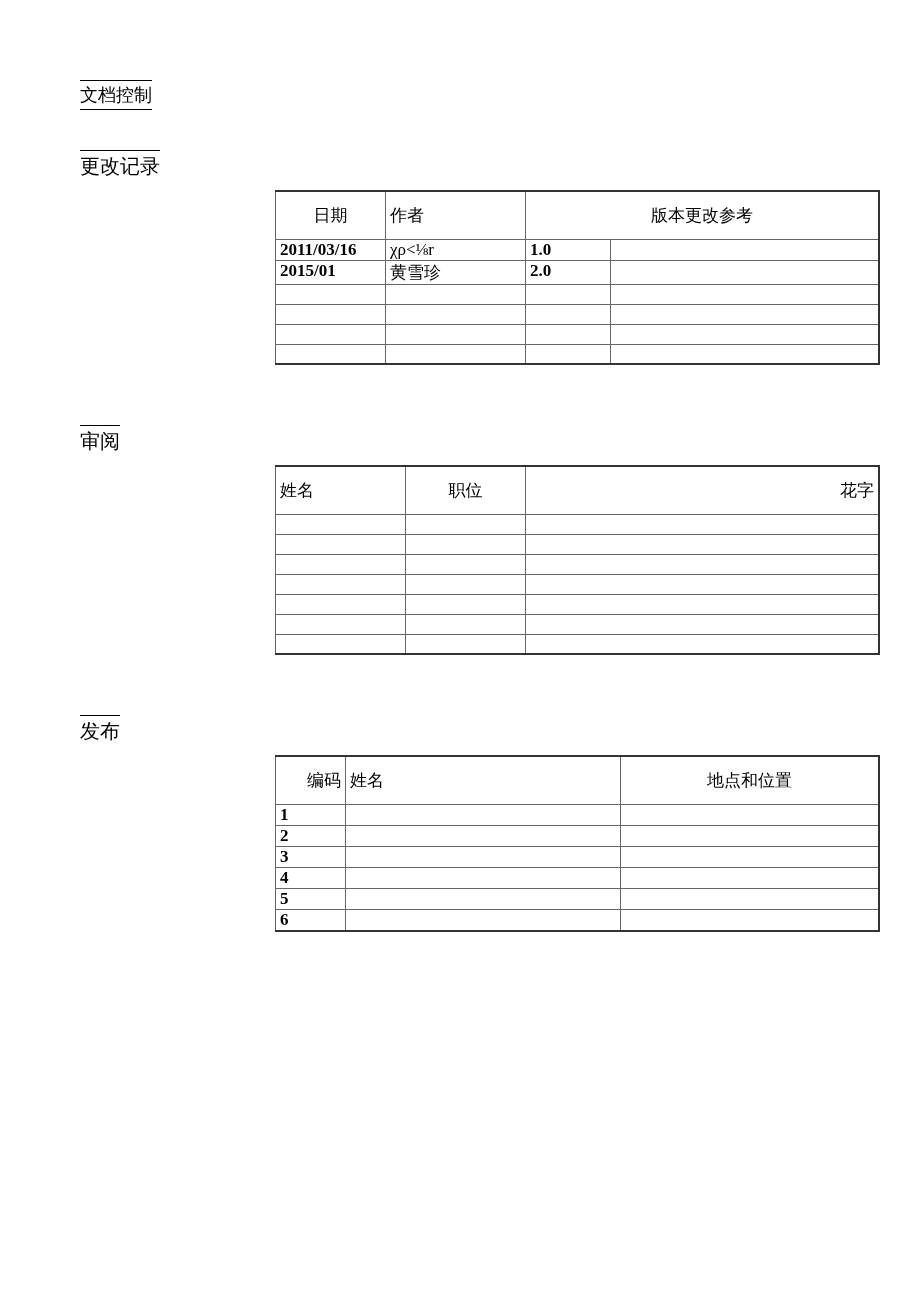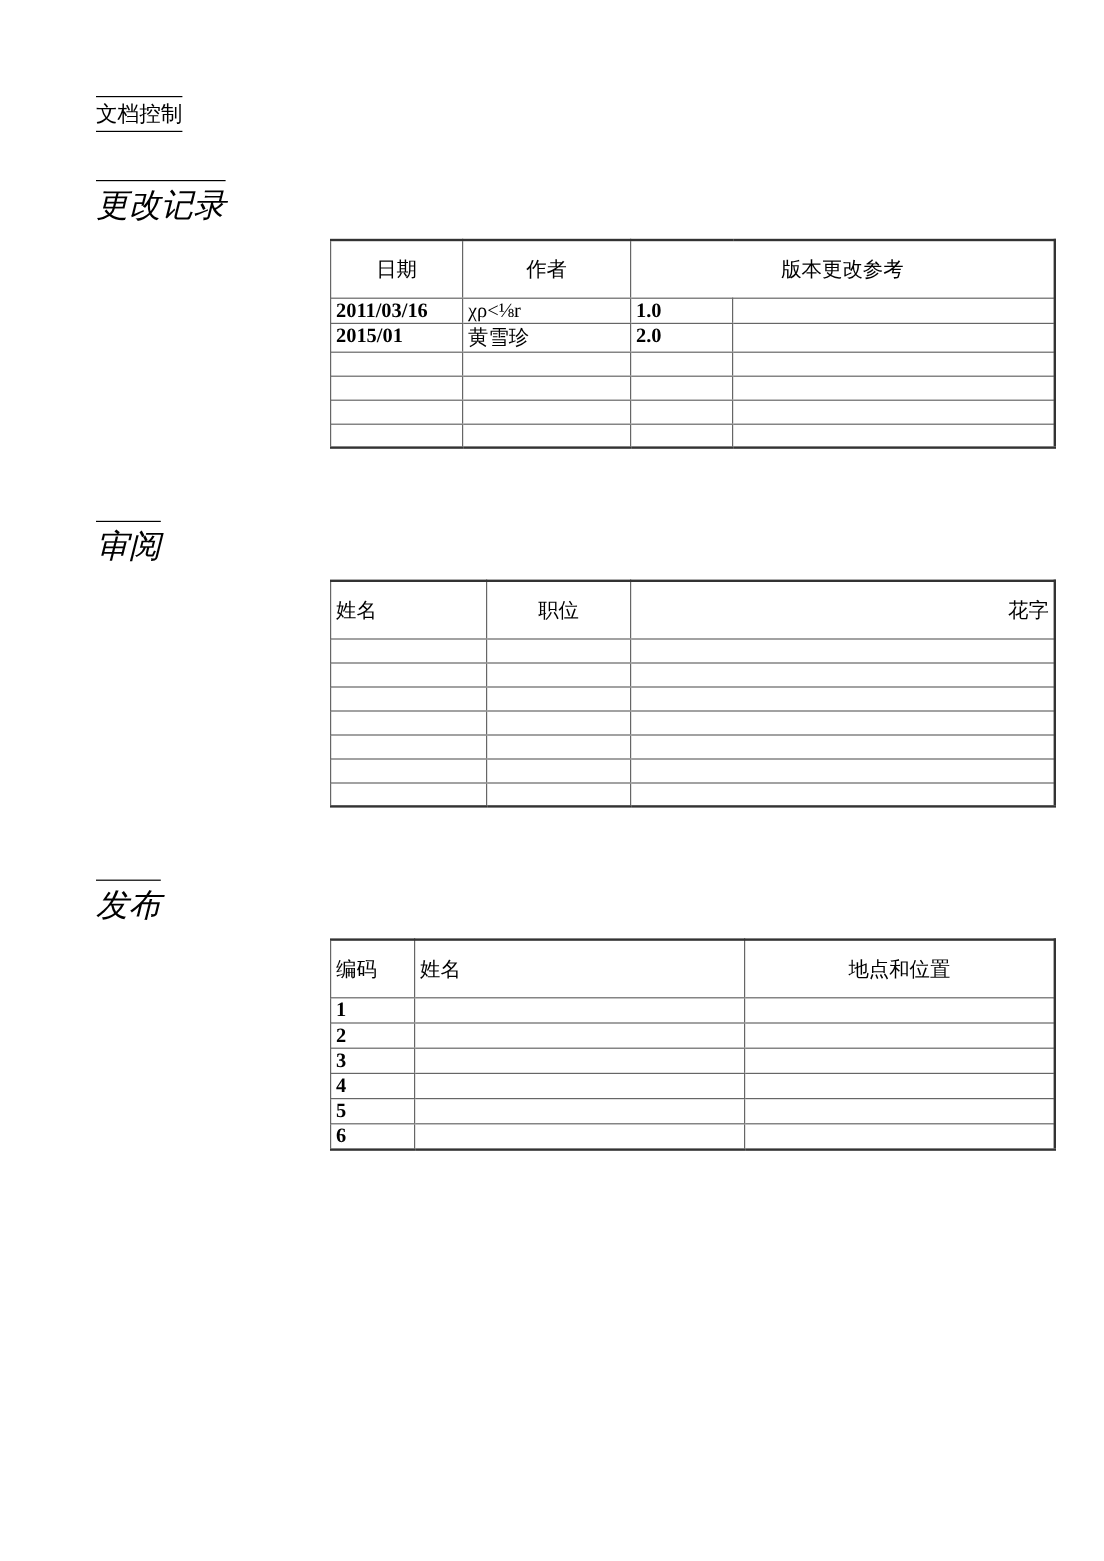--- a/index.html
+++ b/index.html
@@ -11,26 +11,25 @@
     }
     .section-title {
       font-size: 18px;
       display: inline-block;
       border-top: 1.5px solid #000;
       border-bottom: 1.5px solid #000;
       padding: 2px 0;
       margin-bottom: 40px;
     }
     .subsection {
-      font-size: 27px;
+      font-size: 20px;
       display: inline-block;
       border-top: 1.5px solid #000;
       padding-top: 2px;
       margin-bottom: 10px;
-      font-style: italic;
     }
     .section-block {
       margin-bottom: 60px;
     }
     .table-wrap {
       margin-left: 195px;
     }
     table {
       border-collapse: collapse;
       width: 605px;
@@ -73,21 +72,21 @@
     <table>
       <colgroup>
           <col style="width:110px">
           <col style="width:140px">
           <col style="width:85px">
           <col>
         </colgroup>
       <thead>
         <tr>
           <th>日期</th>
-          <th style="text-align:center">作者</th>
+          <th style="text-align:left">作者</th>
           <th colspan="2">版本更改参考</th>
         </tr>
       </thead>
       <tbody id="change-log-body">
           <tr>
             <td class="bold">2011/03/16</td>
             <td>χρ&lt;⅛r</td>
             <td class="bold">1.0</td>
             <td></td>
           </tr>
@@ -189,21 +188,21 @@
   <div class="subsection">发布</div>
   <div class="table-wrap">
     <table>
       <colgroup>
           <col style="width:70px">
           <col style="width:275px">
           <col>
         </colgroup>
       <thead>
         <tr>
-          <th style="text-align:left">编码</th>
+          <th style="text-align:right">编码</th>
           <th style="text-align:left">姓名</th>
           <th>地点和位置</th>
         </tr>
       </thead>
       <tbody id="publish-body">
           <tr>
             <td class="bold">1</td>
             <td></td>
             <td></td>
           </tr>

